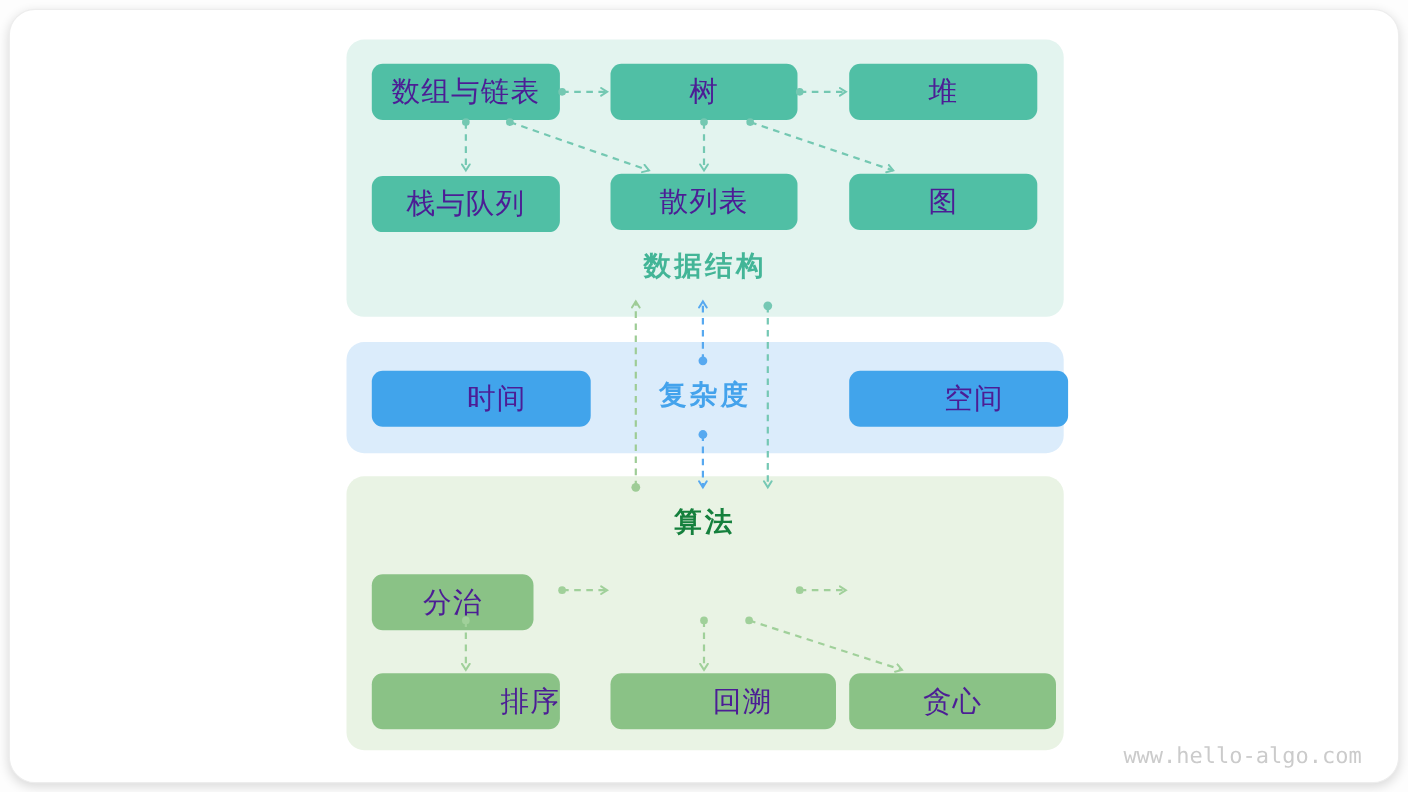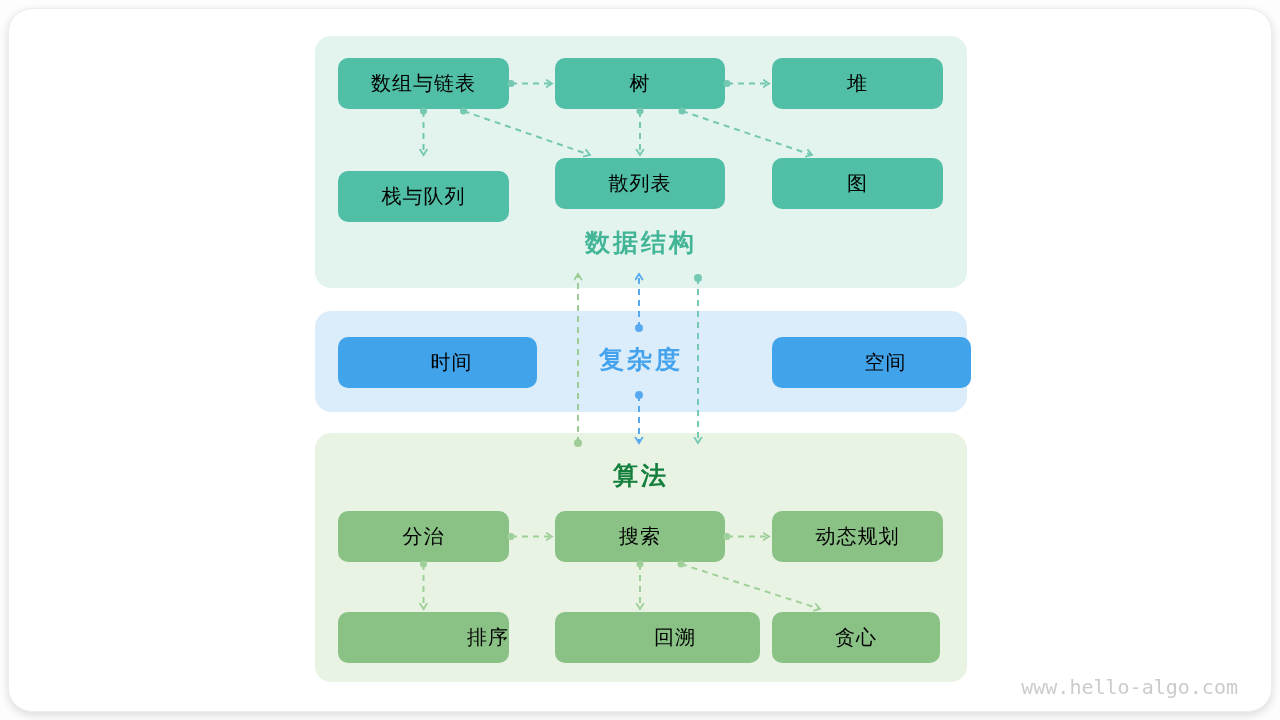--- a/index.html
+++ b/index.html
@@ -18,40 +18,40 @@
   #panel-al{top:433px;height:249px;background:#E9F3E4;}
   .section-label{
     position:absolute;left:315px;width:652px;text-align:center;
     font-size:25px;font-weight:bold;letter-spacing:3px;line-height:28px;
   }
   #lbl-ds{top:228px;color:#43B597;}
   #lbl-cx{top:345px;color:#44A3EC;}
   #lbl-al{top:461px;color:#15803d;}
   .node{
     position:absolute;height:51px;line-height:51px;border-radius:10px;
-    text-align:center;color:#000000;font-size:20px;font-weight:500;
+    text-align:center;color:#4c1d95;font-size:26px;font-weight:500;
     letter-spacing:1px;
   }
   .teal{background:#50BFA5;}
   .blue{background:#41A4EB;padding-left:28px;}
   .green{background:#8AC286;}
   .n-array     {left:338px;top:58px;width:171px;}
   .n-tree      {left:555px;top:58px;width:170px;}
   .n-heap      {left:772px;top:58px;width:171px;}
-  .n-stackq    {left:338px;top:171px;width:171px;}
+  .n-stackq    {left:338px;top:160px;width:171px;}
   .n-hash      {left:555px;top:158px;width:170px;}
   .n-graph     {left:772px;top:158px;width:171px;}
   .n-time      {left:338px;top:337px;width:171px;}
   .n-space     {left:772px;top:337px;width:171px;}
-  .n-divide    {left:338px;top:511px;width:171px;}
+  .n-divide    {left:338px;top:522px;width:147px;}
   .n-search    {left:555px;top:511px;width:170px;}
   .n-dp        {left:772px;top:511px;width:171px;}
   .n-sort      {left:338px;top:612px;width:171px;text-align:right;}
   .n-backtrack {left:555px;top:612px;width:170px;padding-left:35px;}
-  .n-greedy    {left:772px;top:612px;width:168px;}
+  .n-greedy    {left:772px;top:612px;width:188px;}
   #connector-layer{position:absolute;left:0;top:0;pointer-events:none;}
   #watermark{
     position:absolute;top:675px;right:42px;
     font-family:"DejaVu Sans Mono",monospace;font-size:20px;color:#CBCBCB;
   }
 </style>
 </head>
 <body>
 
 <div id="stage">
@@ -69,22 +69,20 @@
   <div class="node teal n-tree">树</div>
   <div class="node teal n-heap">堆</div>
   <div class="node teal n-stackq">栈与队列</div>
   <div class="node teal n-hash">散列表</div>
   <div class="node teal n-graph">图</div>
 
   <div class="node blue n-time">时间</div>
   <div class="node blue n-space">空间</div>
 
   <div class="node green n-divide">分治</div>
-  <div class="node green n-search">搜索</div>
-  <div class="node green n-dp">动态规划</div>
   <div class="node green n-sort">排序</div>
   <div class="node green n-backtrack">回溯</div>
   <div class="node green n-greedy">贪心</div>
 
   <svg id="connector-layer" width="1280" height="720" viewBox="0 0 1280 720">
       <marker id="ah0" markerWidth="12" markerHeight="12" refX="6.5" refY="4.5" orient="auto" markerUnits="userSpaceOnUse">
         <path d="M1,1 L6.5,4.5 L1,8" fill="none" stroke="#74C8B2" stroke-width="1.8" stroke-linecap="round"></path>
       </marker>
       <marker id="ah1" markerWidth="12" markerHeight="12" refX="6.5" refY="4.5" orient="auto" markerUnits="userSpaceOnUse">
         <path d="M1,1 L6.5,4.5 L1,8" fill="none" stroke="#A0D09A" stroke-width="1.8" stroke-linecap="round"></path>

